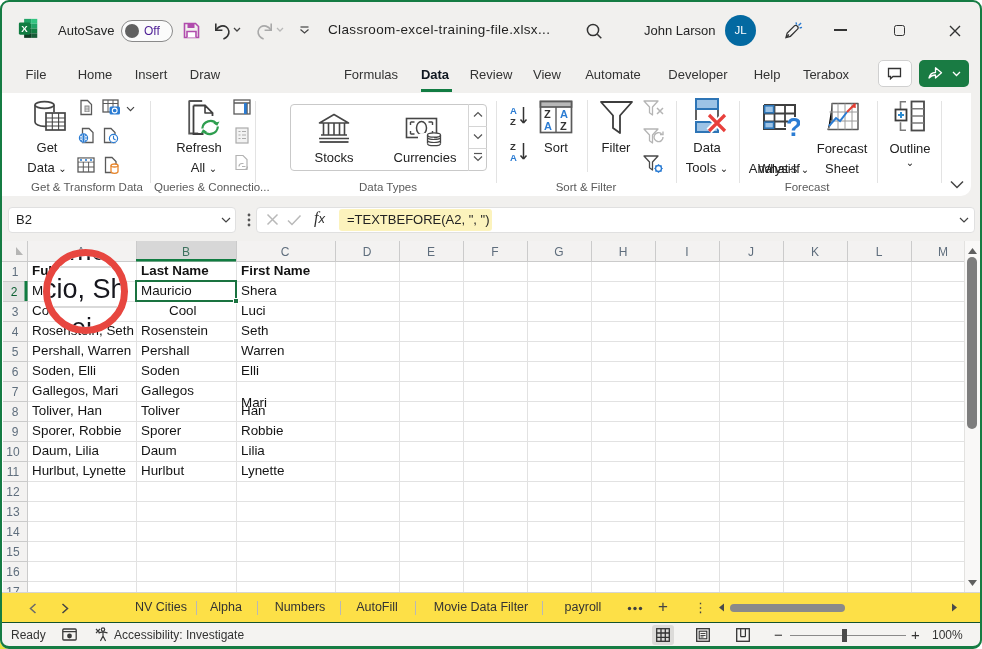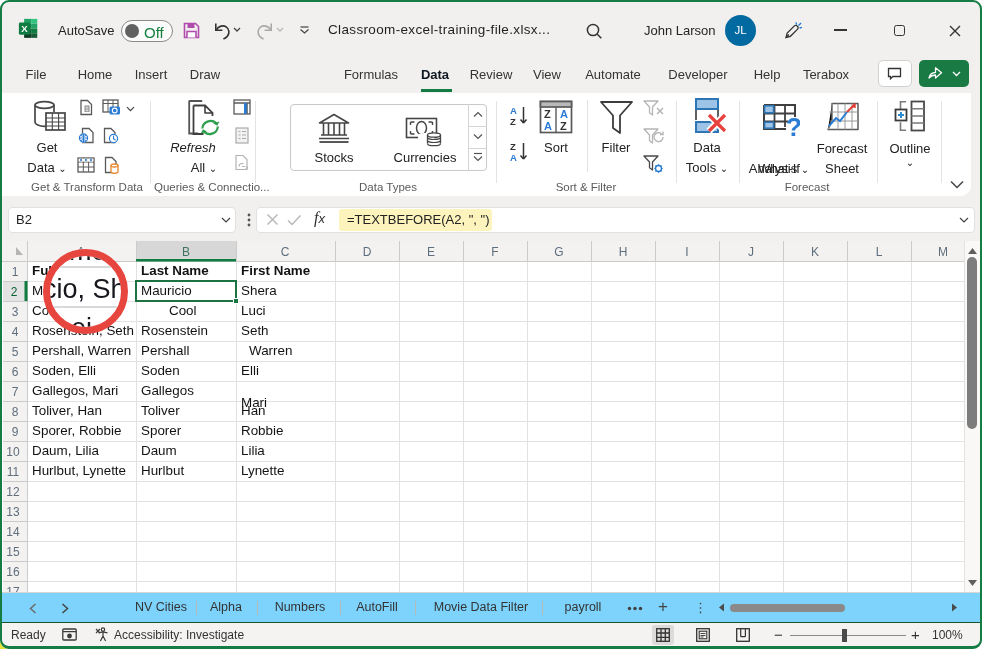--- a/index.html
+++ b/index.html
@@ -19,21 +19,21 @@
 .gsep{position:absolute;top:8px;width:1px;height:82px;background:#e3e3e3;}
 .glabel{position:absolute;top:88px;font-size:11.5px;color:#5a5a5a;white-space:nowrap;text-align:center;}
 .btext{position:absolute;font-size:13px;color:#222;white-space:nowrap;text-align:center;}
 
 #fbar{position:absolute;left:2px;top:196px;width:978px;height:45px;background:#f1f0ee;}
 
 #sheet{position:absolute;left:2px;top:241px;width:964px;height:351px;background:#fff;overflow:hidden;}
 .cell{position:absolute;height:20px;font-size:13.4px;color:#131313;line-height:19.5px;padding-left:3px;white-space:nowrap;overflow:visible;}
 
 #vscroll{position:absolute;left:964px;top:241px;width:16px;height:351px;background:#f9f8f7;border-left:1px solid #e3e2e0;}
-#tabbar{position:absolute;left:2px;top:592px;width:978px;height:30px;background:#7dd3fc;border-top:1px solid #d6d5d3;}
+#tabbar{position:absolute;left:2px;top:592px;width:978px;height:30px;background:#fde047;border-top:1px solid #d6d5d3;}
 .stab{position:absolute;top:0;height:30px;line-height:29px;font-size:12.5px;color:#333;text-align:center;}
 .stsep{position:absolute;top:8px;width:1px;height:14px;background:#b9b8b6;}
 #statusbar{position:absolute;left:2px;top:622px;width:978px;height:24px;background:#f4f3f1;border-top:1px solid #14532d;font-size:12px;color:#333;}
 </style></head>
 <body>
 <div id="canvas">
 <div id="yellowcorner"></div>
 <div id="win">
 <div id="titlebar">
 
@@ -46,21 +46,21 @@
           <rect x="15" y="12" width="7" height="5.5" fill="#107c41"></rect>
 <rect x="7" y="17.5" width="8" height="5.2" fill="#0f3d24"></rect>
           <rect x="15" y="17.5" width="7" height="5.2" fill="#185c37"></rect>
 <rect x="1" y="5" width="13" height="14" rx="1.5" fill="#107c41"></rect>
 <text x="7.5" y="16.5" font-size="11" font-weight="bold" fill="#fff" text-anchor="middle">X</text>
 </svg>
 <div class="tb-text" style="left:56px;top:21px;">AutoSave</div>
 
 <div class="abs" style="left:119px;top:18px;width:52px;height:22px;border:1px solid #8a8a8a;border-radius:11px;background:#fbfbfb;">
   <div class="abs" style="left:3px;top:3px;width:14px;height:14px;border-radius:7px;background:#616161;"></div>
-  <div class="abs" style="left:22px;top:3px;font-size:15px;color:#15803d;">Off</div>
+  <div class="abs" style="left:22px;top:3px;font-size:12px;color:#4c1d95;">Off</div>
 </div>
 
 <svg class="abs" style="left:181px;top:20px" width="17" height="17" viewBox="0 0 17 17">
 <path d="M1.5 1.5 h11 l3 3 v11 h-14 z" fill="none" stroke="#b14cad" stroke-width="1.6"></path>
 <path d="M4.5 1.5 h7 v4.5 h-7 z" fill="#b14cad"></path>
 <path d="M4 15.5 v-6 h9 v6" fill="#fff" stroke="#b14cad" stroke-width="1.6"></path>
 </svg>
 
 <svg class="abs" style="left:211px;top:19px" width="19" height="19" viewBox="0 0 19 19">
 <path d="M2.8 2.6 v6.6 h6.6" fill="none" stroke="#333" stroke-width="1.6"></path>
@@ -187,21 +187,21 @@
 
 <svg class="abs" style="left:184px;top:6px" width="36" height="38" viewBox="0 0 36 38">
 <path d="M3.2 2 h13 M3.2 1.5 v33 h9" fill="none" stroke="#555" stroke-width="1.8"></path>
 <path d="M7.5 6.5 h11.5 l7.5 7.5 v3 M7.5 6.5 v28.5 h10" fill="none" stroke="#3f3f3f" stroke-width="1.8"></path>
 <path d="M19 6.5 v7.5 h7.5 z" fill="#fff" stroke="#3f3f3f" stroke-width="1.6" stroke-linejoin="round"></path>
 <path d="M16.3 29.5 a8.2 8.2 0 0 1 14.5 -4.5" fill="none" stroke="#2e9e4f" stroke-width="2.2"></path>
 <path d="M33.5 22.5 l-2.3 4.2 -4 -2.5 z" fill="#2e9e4f"></path>
 <path d="M31.9 27.5 a8.2 8.2 0 0 1 -14.5 4.5" fill="none" stroke="#2e9e4f" stroke-width="2.2"></path>
 <path d="M14.7 34.5 l2.3-4.2 4 2.5 z" fill="#2e9e4f"></path>
 </svg>
-<div class="btext" style="left:161px;top:47px;width:60px;font-style:italic;">Refresh</div>
+<div class="btext" style="left:167px;top:47px;width:60px;">Refresh</div>
 <div class="btext" style="left:172px;top:67px;width:60px;">All <span style="font-size:10px;">⌄</span></div>
 <svg class="abs" style="left:231px;top:6px" width="18" height="16" viewBox="0 0 18 16">
 <rect x="1" y="1" width="16" height="14" fill="#fff" stroke="#5a5a5a" stroke-width="1.3"></rect>
 <path d="M1 4 h16" stroke="#5a5a5a" stroke-width="1.3"></path>
 <rect x="11" y="4" width="3.2" height="11" fill="#2b7cd3"></rect>
           <path d="M14.2 4 v11" stroke="#5a5a5a" stroke-width="1"></path>
 </svg>
 <svg class="abs" style="left:232px;top:34px" width="16" height="17" viewBox="0 0 16 17">
 <rect x="2" y="1" width="12" height="15" fill="#f2f2f2" stroke="#ababab" stroke-width="1.2"></rect>
 <path d="M4.5 4.5 h2 M8 4.5 h4 M4.5 8 h2 M8 8 h4 M4.5 11.5 h2 M8 11.5 h4" stroke="#ababab" stroke-width="1.1"></path>
@@ -423,21 +423,21 @@
 <div class="cell" style="left:136px;top:40px;">Mauricio</div>
 <div class="cell" style="left:236px;top:40px;">Shera</div>
 <div class="cell" style="left:27px;top:60px;">Cool, Luci</div>
 <div class="cell" style="left:136px;top:60px;padding-left:31px;">Cool</div>
 <div class="cell" style="left:236px;top:60px;">Luci</div>
 <div class="cell" style="left:27px;top:80px;">Rosenstein, Seth</div>
 <div class="cell" style="left:136px;top:80px;">Rosenstein</div>
 <div class="cell" style="left:236px;top:80px;">Seth</div>
 <div class="cell" style="left:27px;top:100px;">Pershall, Warren</div>
 <div class="cell" style="left:136px;top:100px;">Pershall</div>
-<div class="cell" style="left:236px;top:100px;margin-left:8px;">Warren</div>
+<div class="cell" style="left:236px;top:100px;">Warren</div>
 <div class="cell" style="left:27px;top:120px;">Soden, Elli</div>
 <div class="cell" style="left:136px;top:120px;">Soden</div>
 <div class="cell" style="left:236px;top:120px;">Elli</div>
 <div class="cell" style="left:27px;top:140px;">Gallegos, Mari</div>
 <div class="cell" style="left:136px;top:140px;">Gallegos</div>
 <div class="cell" style="left:236px;top:140px;margin-top:12px;">Mari</div>
 <div class="cell" style="left:27px;top:160px;">Toliver, Han</div>
 <div class="cell" style="left:136px;top:160px;">Toliver</div>
 <div class="cell" style="left:236px;top:160px;">Han</div>
 <div class="cell" style="left:27px;top:180px;">Sporer, Robbie</div>

